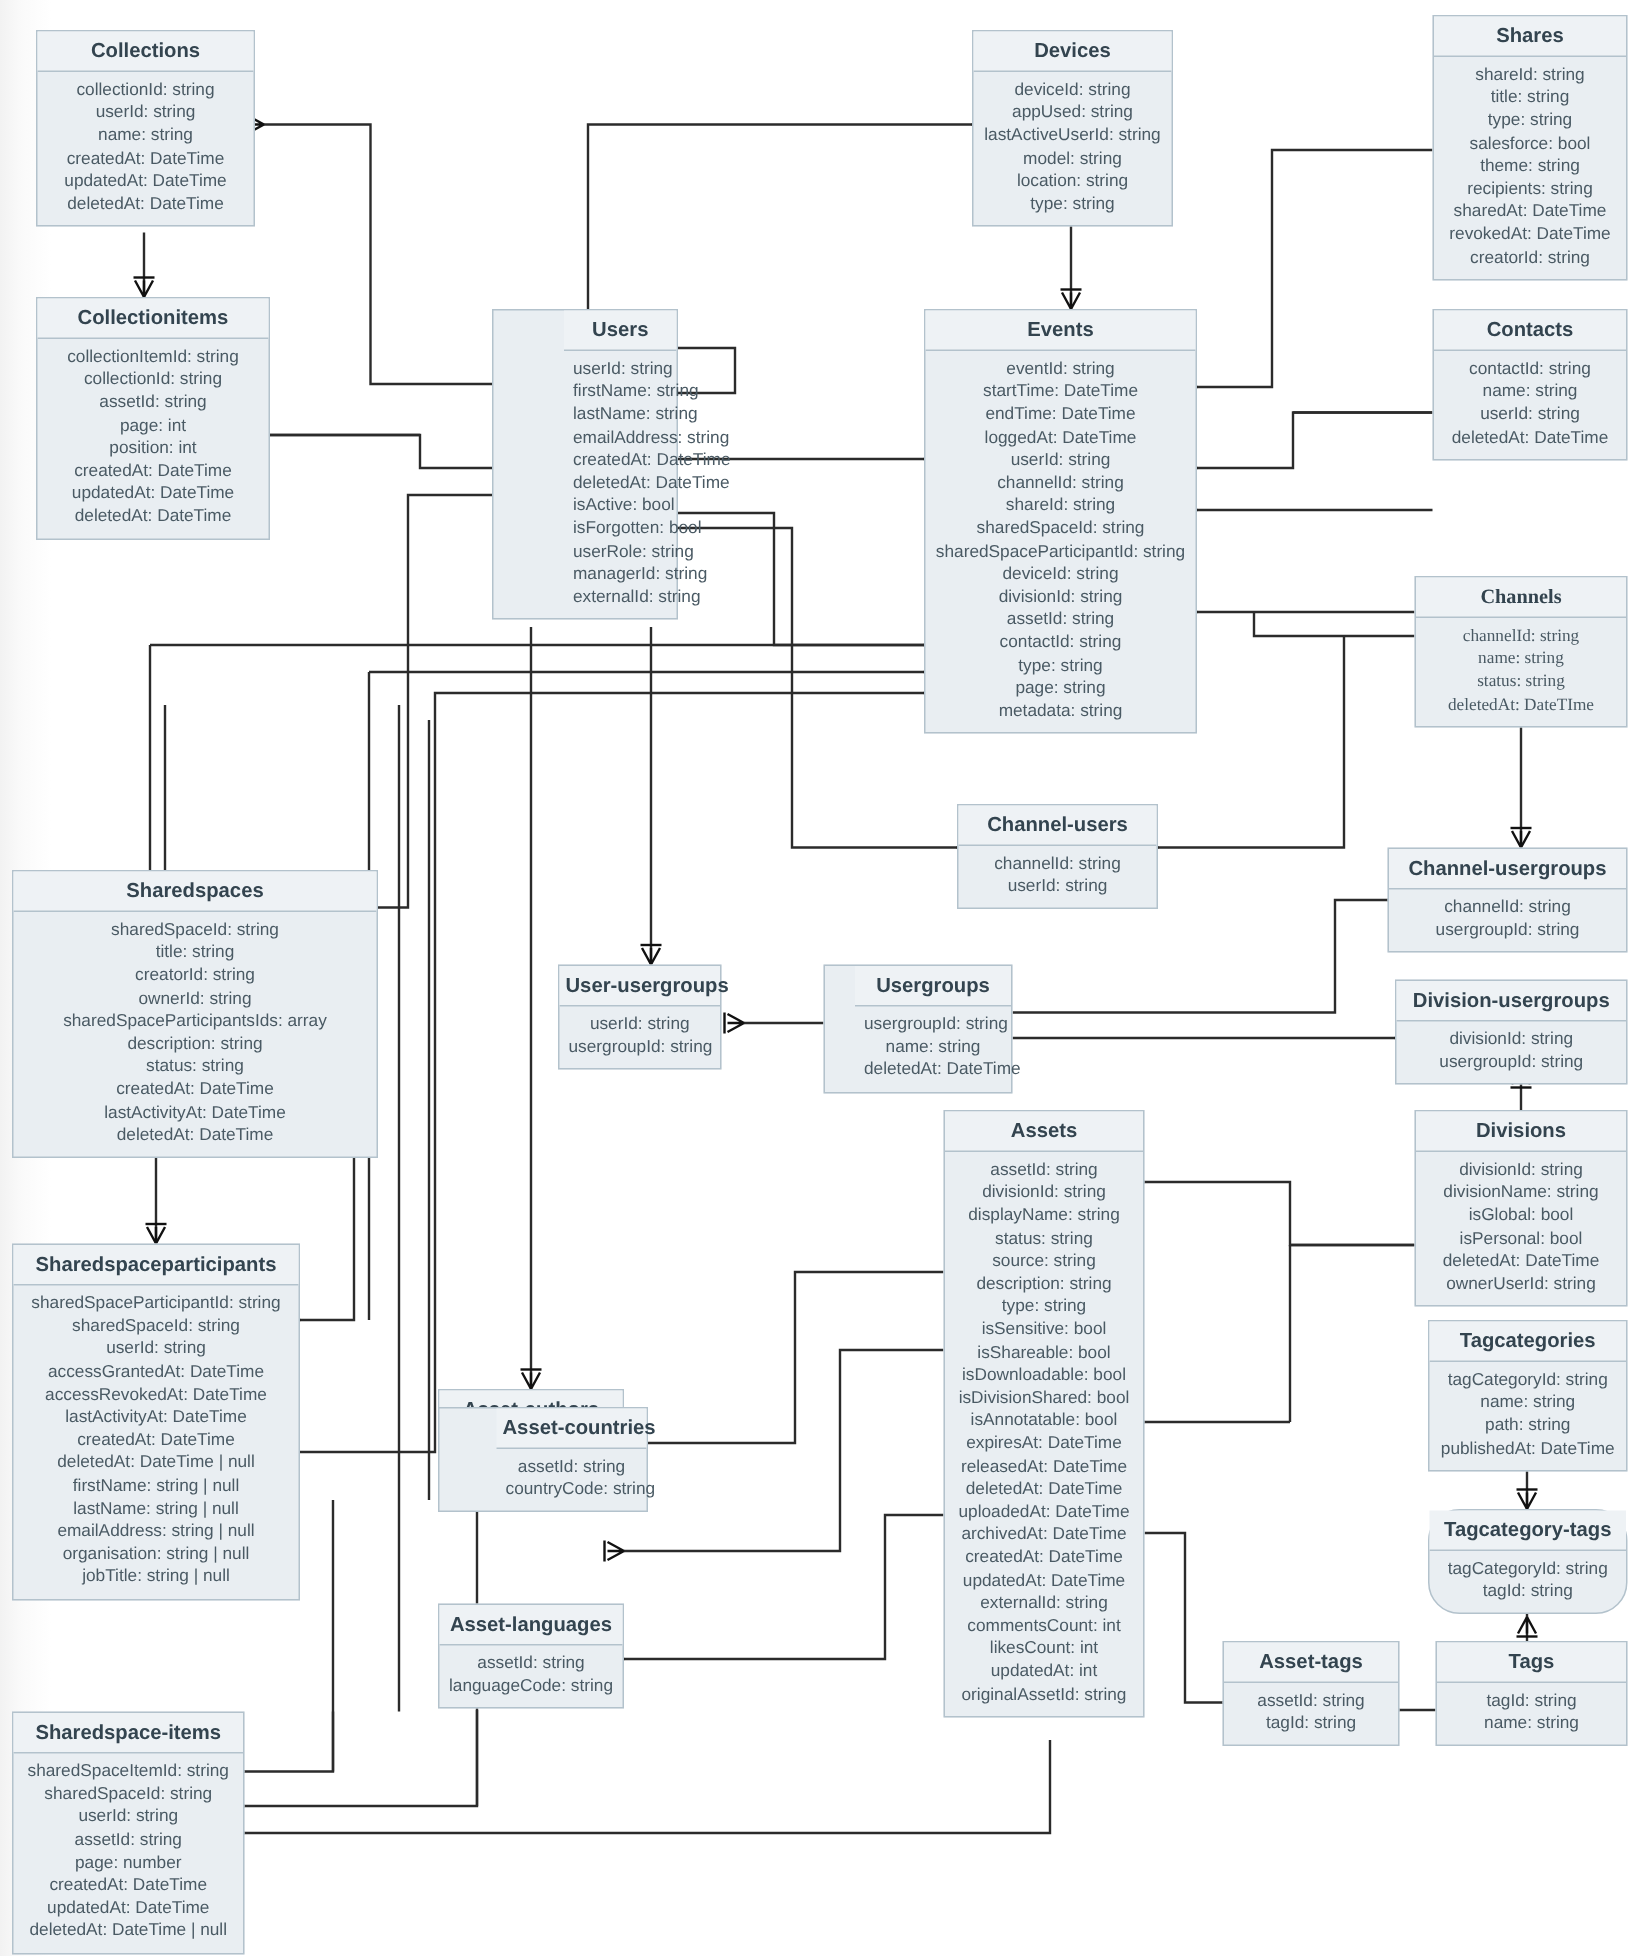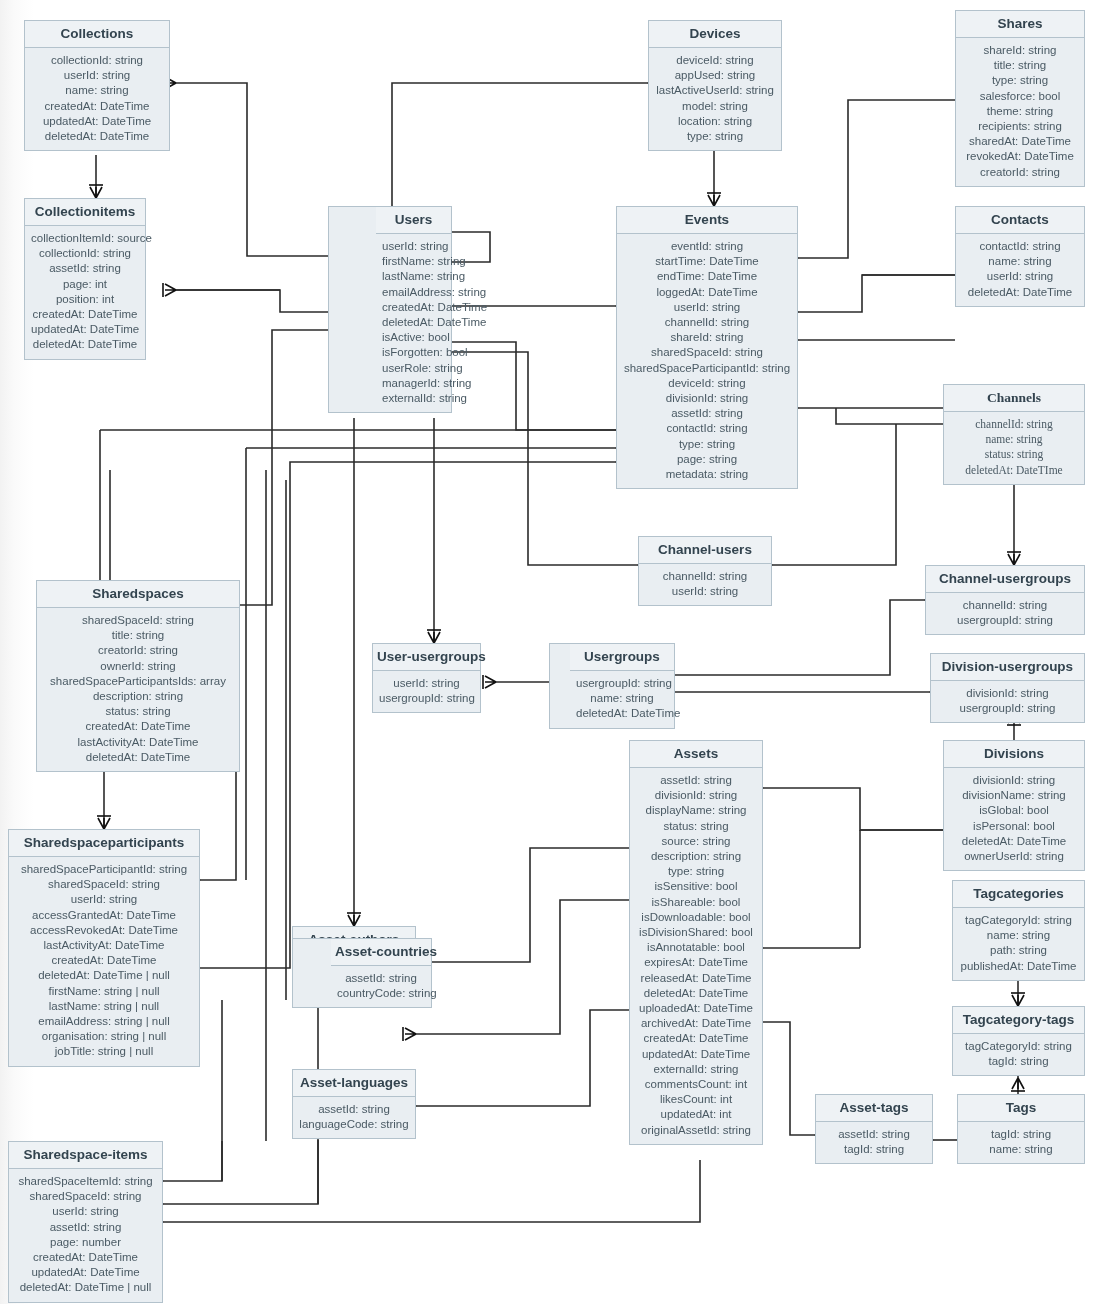--- a/index.html
+++ b/index.html
@@ -214,24 +214,24 @@
         <div class="hdr">Collections</div>
         <div class="attrs">
           <div class="attr">collectionId: string</div>
           <div class="attr">userId: string</div>
           <div class="attr">name: string</div>
           <div class="attr">createdAt: DateTime</div>
           <div class="attr">updatedAt: DateTime</div>
           <div class="attr">deletedAt: DateTime</div>
         </div>
       </div>
-      <div class="entity" style="left: 24px; top: 198px; width: 122px;">
+      <div class="entity" style="left: 24px; top: 198px; width: 156px;">
         <div class="hdr">Collectionitems</div>
         <div class="attrs">
-          <div class="attr">collectionItemId: source</div>
+          <div class="attr">collectionItemId: string</div>
           <div class="attr">collectionId: string</div>
           <div class="attr">assetId: string</div>
           <div class="attr">page: int</div>
           <div class="attr">position: int</div>
           <div class="attr">createdAt: DateTime</div>
           <div class="attr">updatedAt: DateTime</div>
           <div class="attr">deletedAt: DateTime</div>
         </div>
       </div>
       <div class="entity" style="left: 648px; top: 20px; width: 134px;">
@@ -321,21 +321,21 @@
           <div class="attr">userId: string</div>
         </div>
       </div>
       <div class="entity" style="left: 925px; top: 565px; width: 160px;">
         <div class="hdr">Channel-usergroups</div>
         <div class="attrs">
           <div class="attr">channelId: string</div>
           <div class="attr">usergroupId: string</div>
         </div>
       </div>
-      <div class="entity" style="left: 8px; top: 580px; width: 204px; margin-left: 28px;">
+      <div class="entity" style="left: 8px; top: 580px; width: 244px;">
         <div class="hdr">Sharedspaces</div>
         <div class="attrs">
           <div class="attr">sharedSpaceId: string</div>
           <div class="attr">title: string</div>
           <div class="attr">creatorId: string</div>
           <div class="attr">ownerId: string</div>
           <div class="attr">sharedSpaceParticipantsIds: array</div>
           <div class="attr">description: string</div>
           <div class="attr">status: string</div>
           <div class="attr">createdAt: DateTime</div>
@@ -439,21 +439,21 @@
           <div class="attr">authorId: string</div>
         </div>
       </div>
       <div class="entity" style="left: 292px; top: 938px; width: 140px; padding-left: 38px;">
         <div class="hdr">Asset-countries</div>
         <div class="attrs">
           <div class="attr">assetId: string</div>
           <div class="attr">countryCode: string</div>
         </div>
       </div>
-      <div class="entity" style="left: 952px; top: 1006px; width: 133px;">
+      <div class="entity" style="left: 952px; top: 1006px; width: 133px; border-radius: 21px;">
         <div class="hdr">Tagcategory-tags</div>
         <div class="attrs">
           <div class="attr">tagCategoryId: string</div>
           <div class="attr">tagId: string</div>
         </div>
       </div>
       <div class="entity" style="left: 292px; top: 1069px; width: 124px;">
         <div class="hdr">Asset-languages</div>
         <div class="attrs">
           <div class="attr">assetId: string</div>

